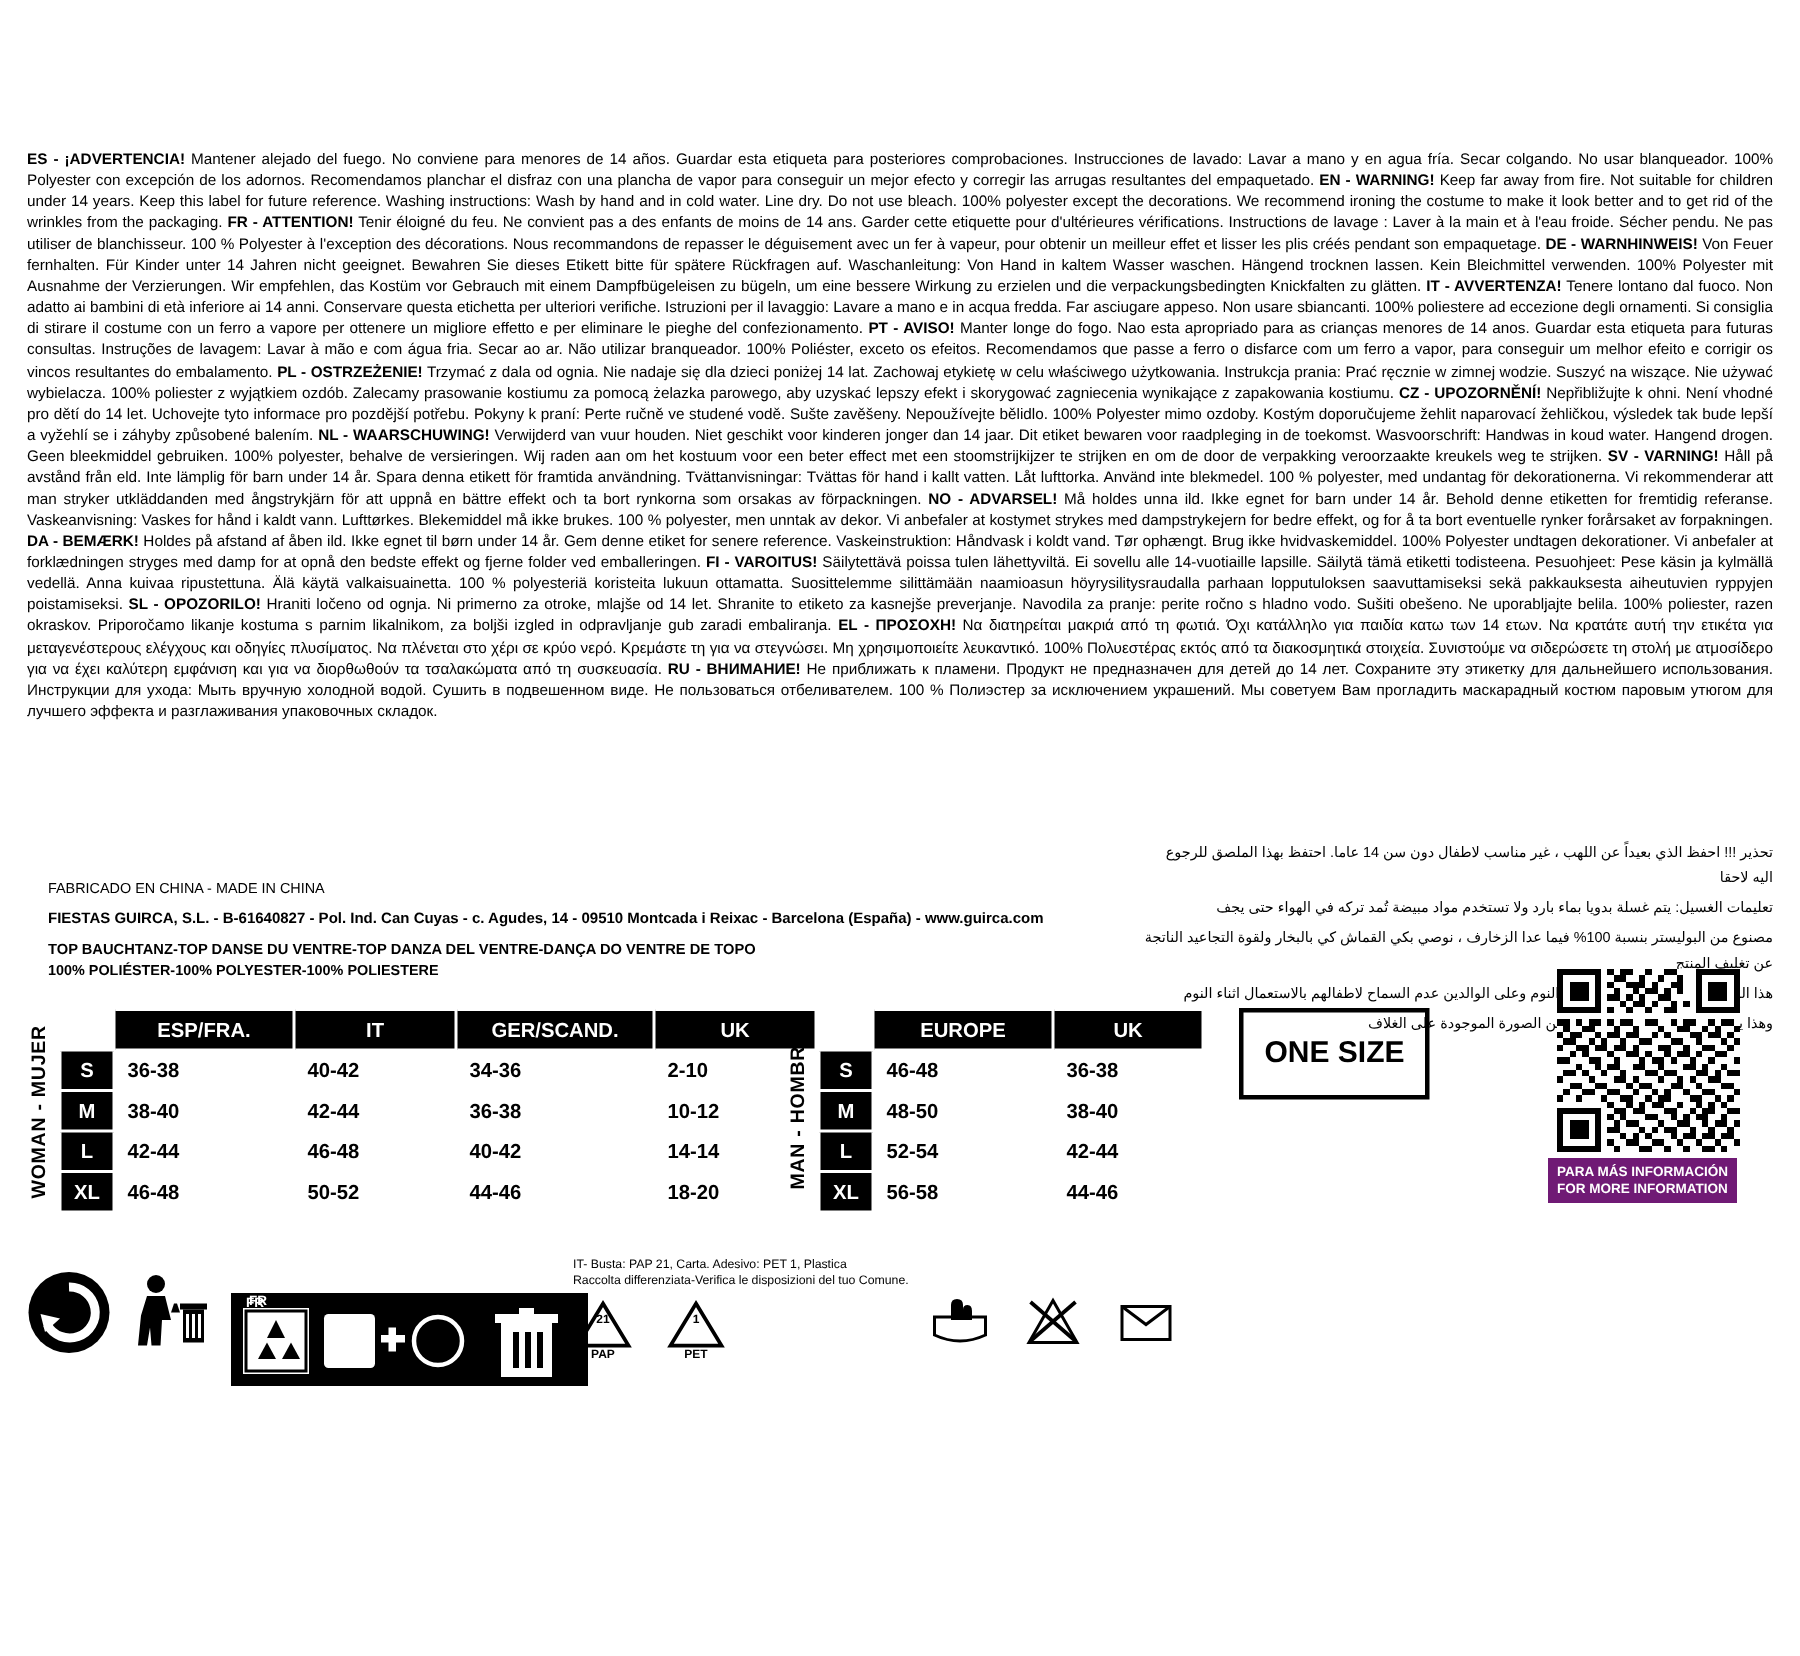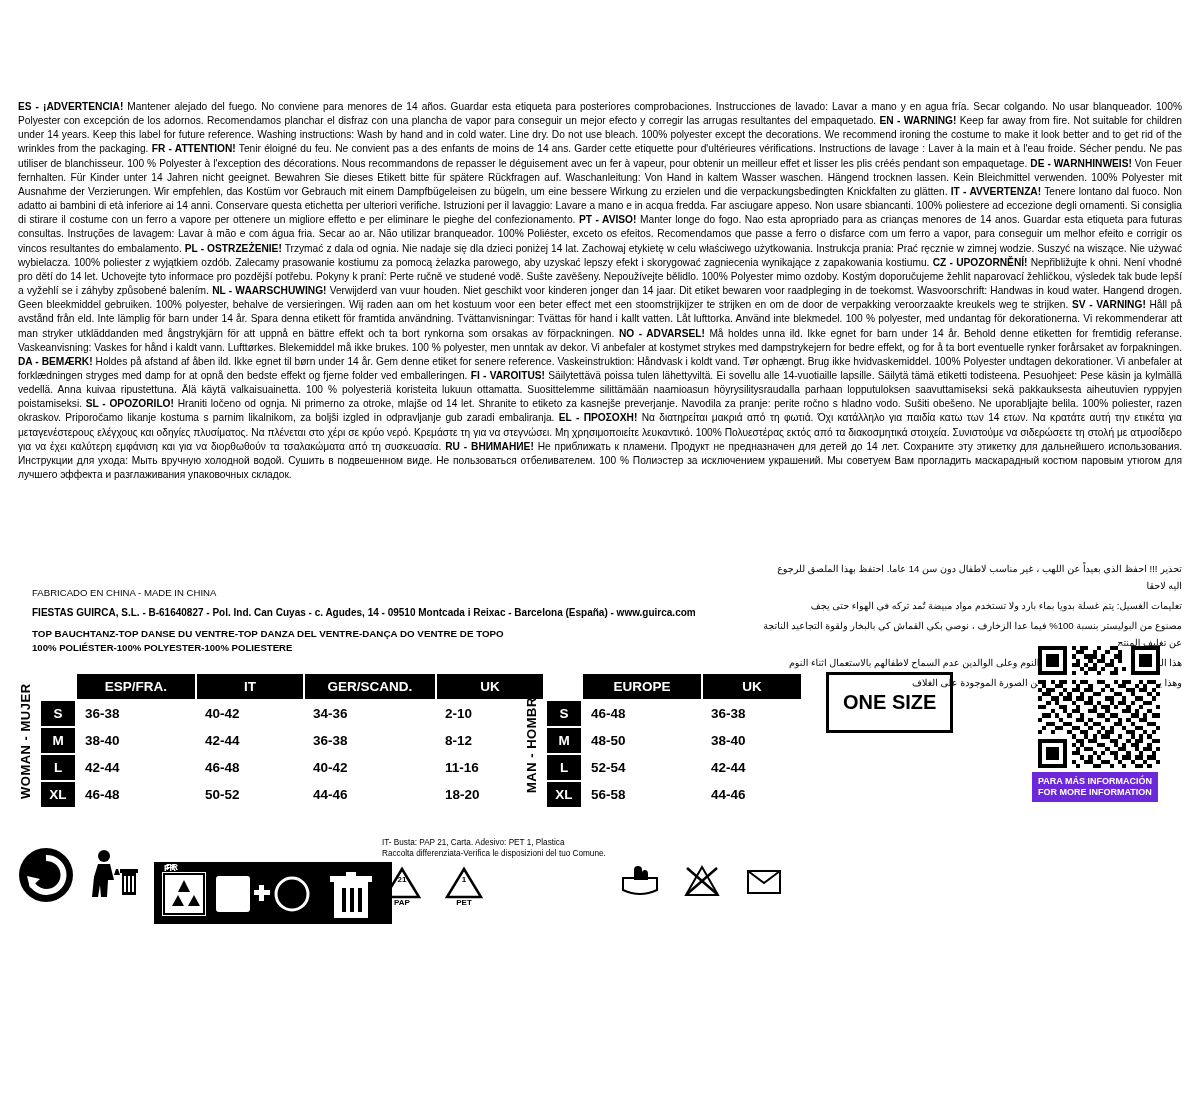--- a/index.html
+++ b/index.html
@@ -20,21 +20,21 @@
   .vlabel{writing-mode:vertical-rl;transform:rotate(180deg);font-weight:bold;font-size:13px;letter-spacing:0.5px;text-align:center;}
   table.size{border-collapse:collapse;}
   table.size td,table.size th{border:2px solid #fff;font-size:13.5px;font-weight:bold;padding:0;text-align:center;height:25px;}
   table.size th{background:#000;color:#fff;}
   table.size td.rh{background:#000;color:#fff;width:34px;}
   table.size td.val{background:#fff;color:#000;text-align:left;padding-left:8px;}
 
   .onesize{position:absolute;left:826px;top:672px;border:3px solid #000;padding:16px 14px;font-weight:bold;font-size:20px;}
 
   .qr{position:absolute;left:1038px;top:646px;width:122px;height:122px;}
-  .qrbox{position:absolute;left:1032px;top:772px;background:#6d28d9;color:#fff;font-weight:bold;font-size:9px;line-height:11px;padding:4px 6px;}
+  .qrbox{position:absolute;left:1032px;top:772px;background:#701a75;color:#fff;font-weight:bold;font-size:9px;line-height:11px;padding:4px 6px;}
 
   .icons{position:absolute;left:18px;top:826px;}
   .it-note{position:absolute;left:382px;top:838px;font-size:8.2px;line-height:10.5px;width:230px;}
 
   .tri{font-size:8px;font-weight:bold;text-align:center;}
   .wash-icons{position:absolute;left:620px;top:864px;}
   .recycle-tris{position:absolute;left:382px;top:866px;}
 
   svg{display:block;}
   .row{display:flex;align-items:center;}
@@ -82,28 +82,28 @@
           <td class="val">36-38</td>
           <td class="val">40-42</td>
           <td class="val">34-36</td>
           <td class="val">2-10</td>
         </tr>
         <tr>
           <td class="rh">M</td>
           <td class="val">38-40</td>
           <td class="val">42-44</td>
           <td class="val">36-38</td>
-          <td class="val">8-12</td>
+          <td class="val">10-12</td>
         </tr>
         <tr>
           <td class="rh">L</td>
           <td class="val">42-44</td>
           <td class="val">46-48</td>
           <td class="val">40-42</td>
-          <td class="val">11-16</td>
+          <td class="val">14-14</td>
         </tr>
         <tr>
           <td class="rh">XL</td>
           <td class="val">46-48</td>
           <td class="val">50-52</td>
           <td class="val">44-46</td>
           <td class="val">18-20</td>
         </tr>
       </tbody>
         </table>

